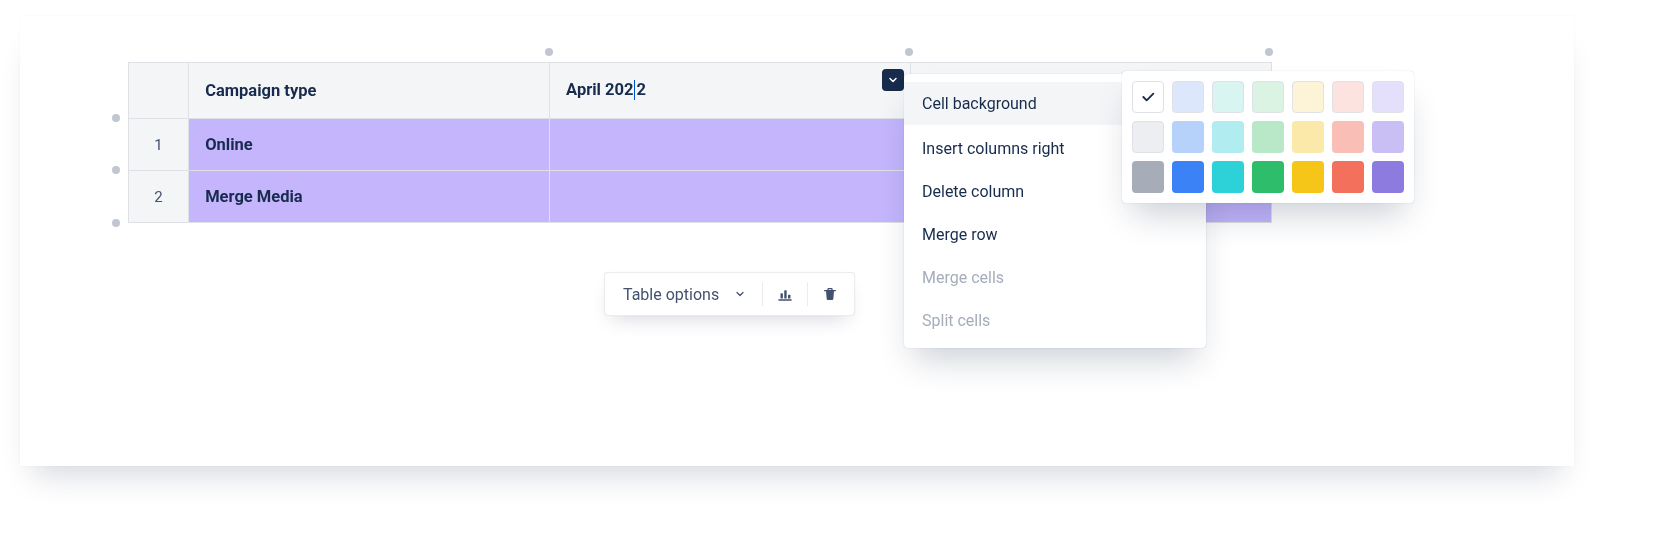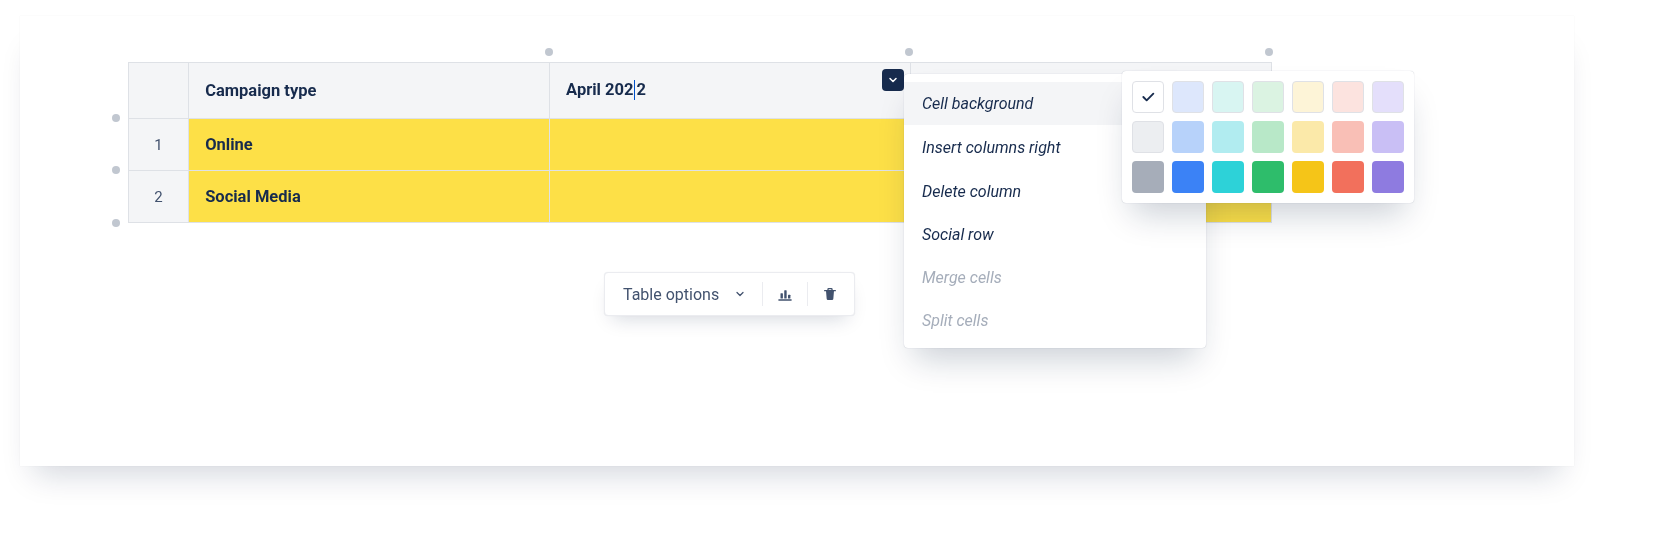--- a/index.html
+++ b/index.html
@@ -48,21 +48,21 @@
     height:56px;
     position:relative;
   }
   thead th.corner{background:#F4F5F7;}
   tbody td{
     padding:14px 16px;
     height:52px;
     font-size:16.5px;
     font-weight:700;
     color:#172B4D;
-    background:#fde047;
+    background:#c4b5fd;
   }
   tbody td.numcell{
     background:#F4F5F7;
     text-align:center;
     font-weight:400;
     color:#42526E;
     font-size:15px;
   }
   .cursor{
     display:inline-block;
@@ -133,26 +133,25 @@
     position:absolute;
     left:884px; top:58px;
     width:302px;
     background:#fff;
     border-radius:4px;
     box-shadow:0 20px 32px -10px rgba(9,30,66,0.22), 0 0 1px rgba(9,30,66,0.3);
     padding:8px 0 6px;
     z-index:5;
   }
   .ctxmenu .item{
-    display:flex; align-items:center; justify-content:space-between;
+    display:flex; align-items:flex-end; justify-content:space-between;
     padding:12px 18px;
     font-size:16px;
     color:#172B4D;
     cursor:pointer;
-    font-style:italic;
   }
   .ctxmenu .item.hover{background:#F4F5F7;}
   .ctxmenu .item .kbd{
     font-size:12.5px;
     color:#6B778C;
     background:#F4F5F7;
     border-radius:3px;
     padding:3px 6px;
   }
   .ctxmenu .item.disabled{color:#A5ADBA; cursor:default;}
@@ -219,21 +218,21 @@
       </thead>
       <tbody id="tbody">
           <tr>
             <td class="numcell">1</td>
             <td><span>Online</span></td>
             <td><span></span></td>
             <td><span></span></td>
           </tr>
           <tr>
             <td class="numcell">2</td>
-            <td><span>Social Media</span></td>
+            <td><span>Merge Media</span></td>
             <td><span></span></td>
             <td><span></span></td>
           </tr>
         </tbody>
     </table>
   </div>
 
   <div class="toolbar">
     <div class="btn-text">
       <span>Table options</span>
@@ -264,21 +263,21 @@
         <span>Cell background</span>
       </div>
       <div class="item">
         <span>Insert columns right</span>
         <span class="kbd">Ctrl+</span>
       </div>
       <div class="item">
         <span>Delete column</span>
       </div>
       <div class="item">
-        <span>Social row</span>
+        <span>Merge row</span>
       </div>
       <div class="item disabled">
         <span>Merge cells</span>
       </div>
       <div class="item disabled">
         <span>Split cells</span>
       </div>
     </div>
 
   <div class="palette" id="palette">

